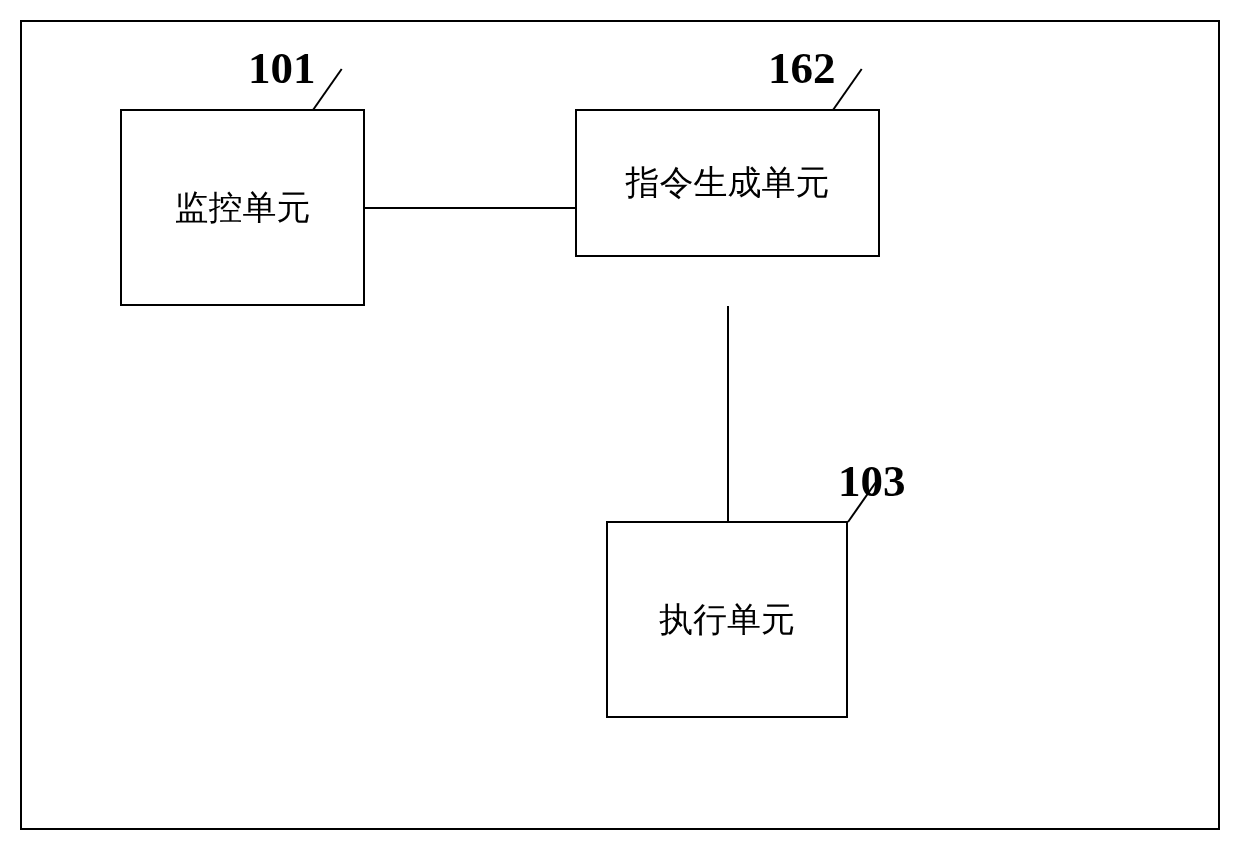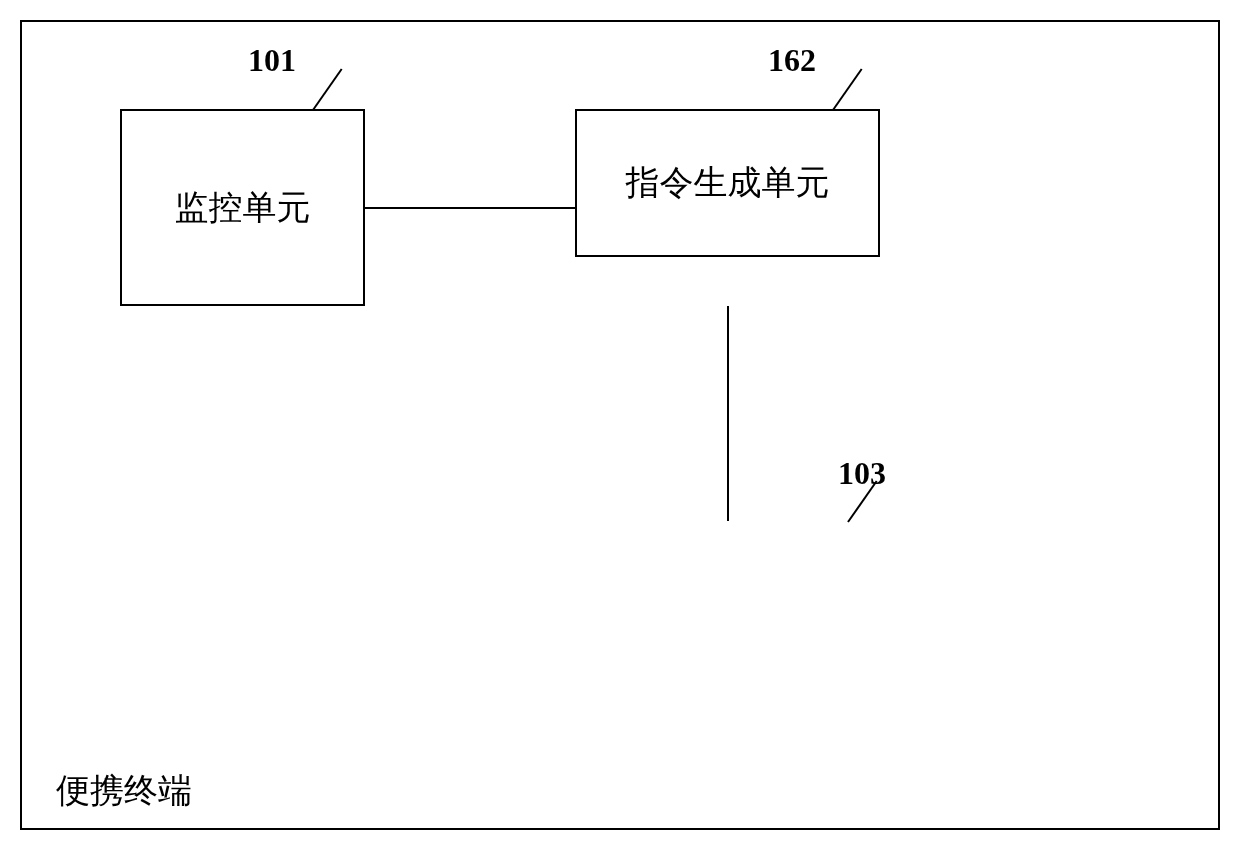--- a/index.html
+++ b/index.html
@@ -29,21 +29,21 @@
     transform: translate(-50%, -50%);
     font-size: 34px;
     color: #000;
     white-space: nowrap;
     text-align: center;
   }
   .num-label {
     position: absolute;
     font-weight: bold;
     font-family: "Times New Roman", Times, serif;
-    font-size: 32px;
+    font-size: 45px;
     color: #000;
     text-align: center;
   }
   .tick {
     position: absolute;
     width: 50px;
     height: 2px;
     background: #000;
     transform-origin: left center;
   }
@@ -74,22 +74,24 @@
   </div>
   <div class="num-label" style="left:248px; top:42px;">101</div>
   <div class="tick" style="left:313px; top:109px; transform: rotate(-55deg);"></div>
 
   <div class="box" style="left:575px; top:109px; width:305px; height:148px;">
     <div class="box-label">指令生成单元</div>
   </div>
   <div class="num-label" style="left:768px; top:42px;">162</div>
   <div class="tick" style="left:833px; top:109px; transform: rotate(-55deg);"></div>
 
+  <div class="box" style="left:606px; top:521px; width:242px; height:197px;">
+    <div class="box-label">执行单元</div>
+  </div>
   <div class="num-label" style="left:838px; top:455px;">103</div>
   <div class="tick" style="left:848px; top:521px; transform: rotate(-55deg);"></div>
 
   <div class="line-h" style="left:365px; top:207px; width:210px;"></div>
 
   <div class="line-v" style="left:727px; top:306px; height:215px;"></div>
 
-  <div class="caption" style="left:56px; top:768px;">便携终端</div>
 
 </div>
 
 </body></html>

